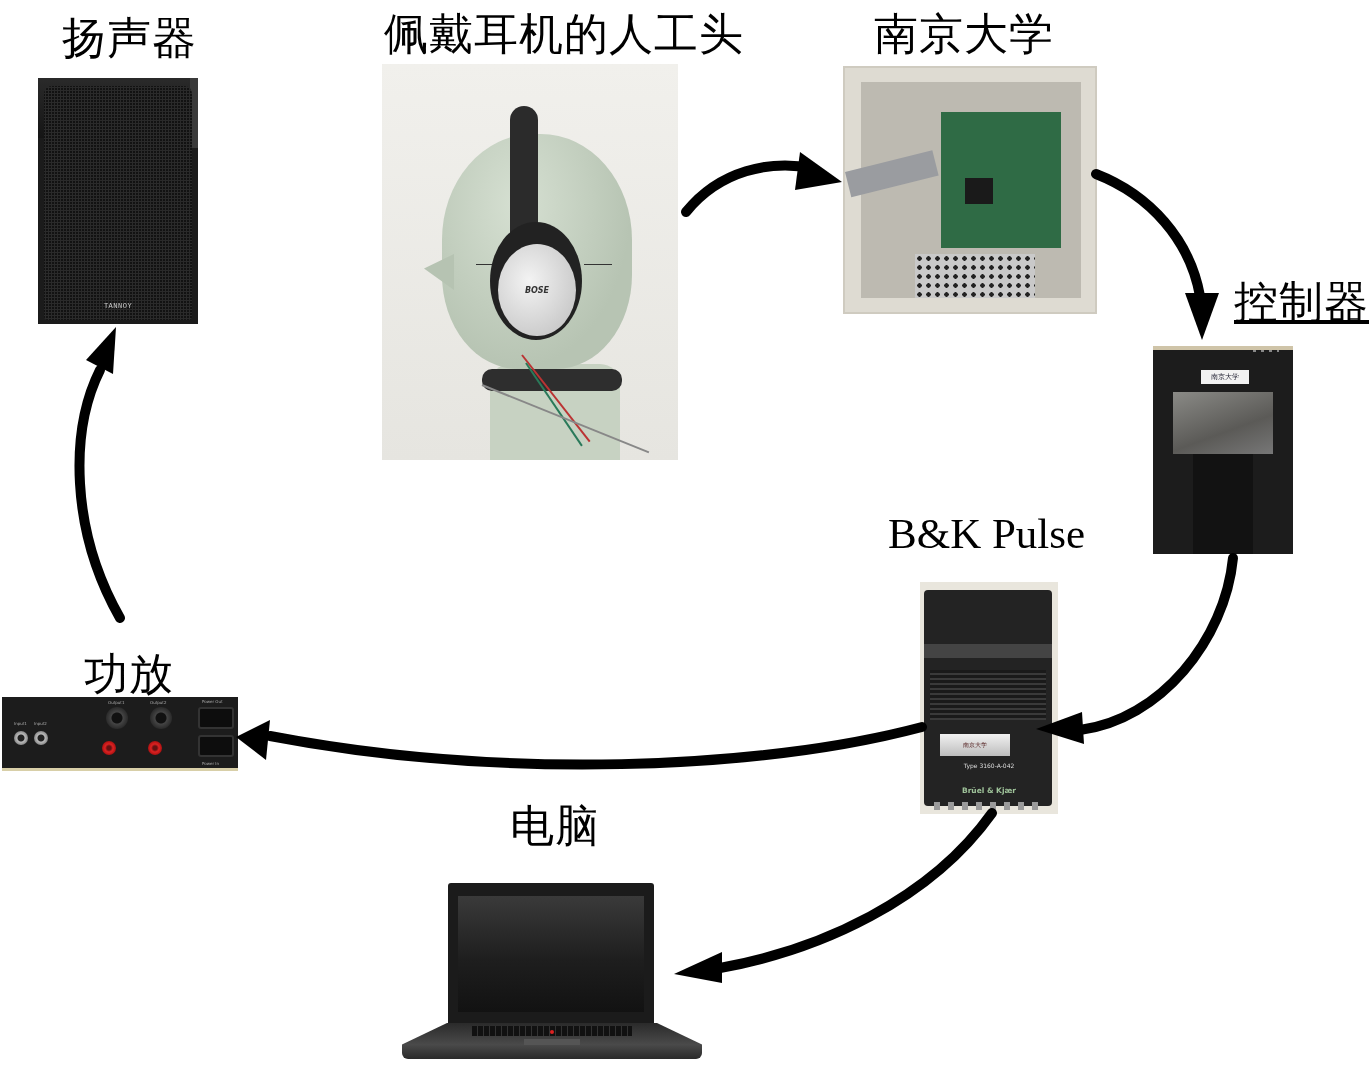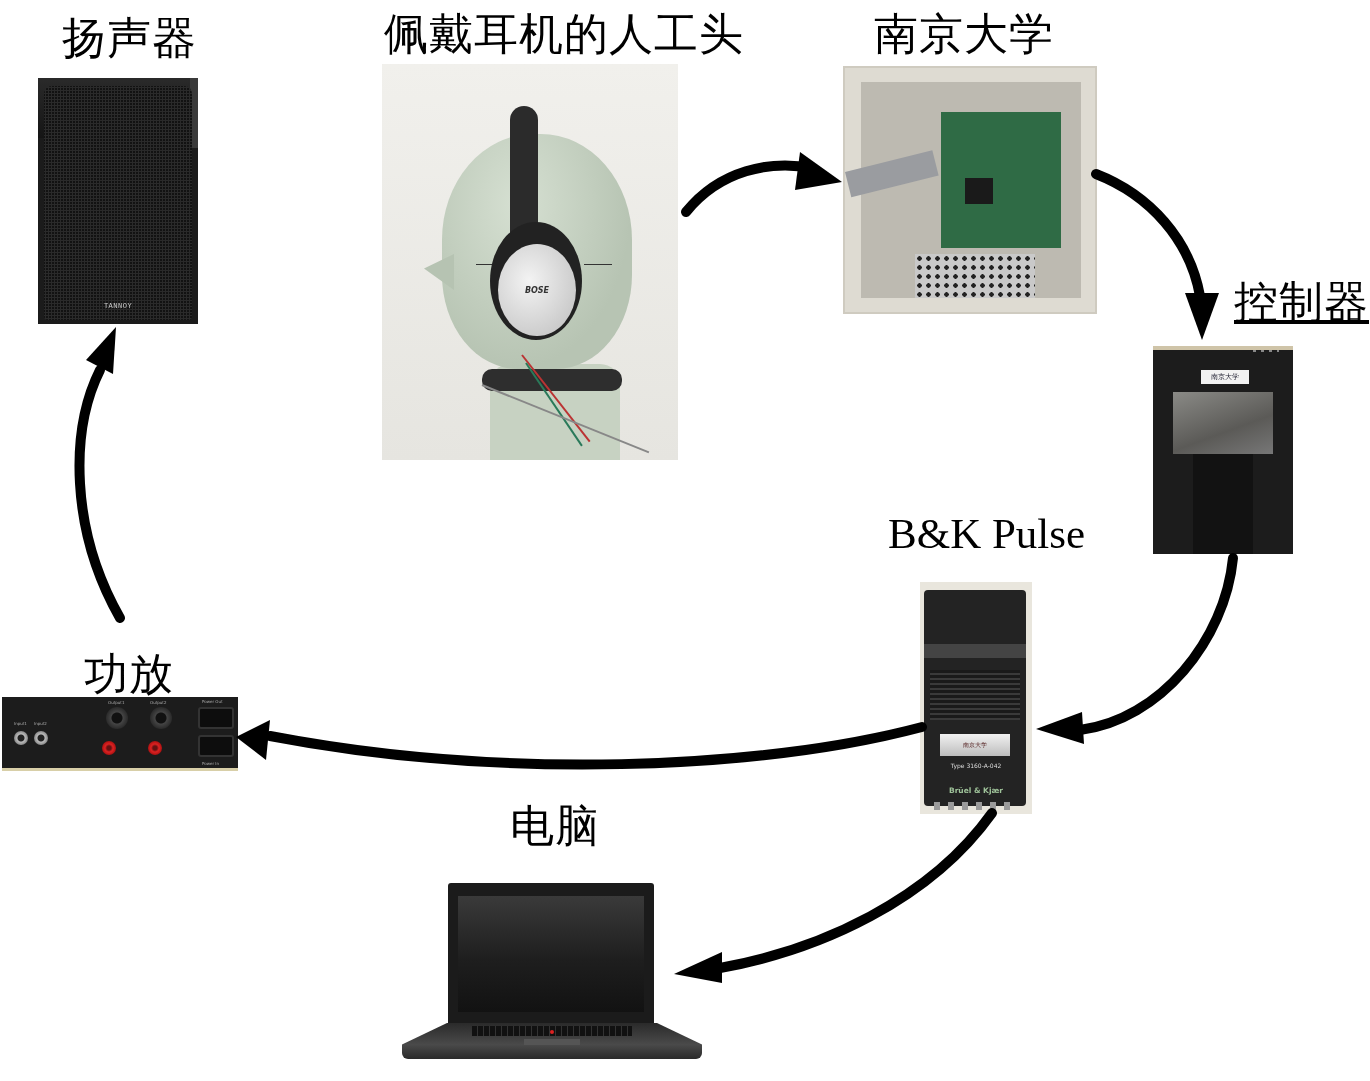--- a/index.html
+++ b/index.html
@@ -41,21 +41,21 @@
     #preamp .ribbon { position:absolute; left:0; top:104px; width:90px; height:26px; background:#9a9ca0; transform: rotate(-14deg); transform-origin:left top; }
 
     
     #controller { left: 1153px; top: 346px; width: 140px; height: 208px; background:#1c1c1c; border-top:4px solid #cfc4a8; box-sizing:border-box; }
     #controller .logo { position:absolute; left:48px; top:20px; width:48px; height:14px; background:#f2f2f2; font-size:7px; text-align:center; line-height:14px; color:#223; font-family:"DejaVu Serif",serif; }
     #controller .screen { position:absolute; left:20px; top:42px; width:100px; height:62px; background: linear-gradient(160deg,#8a8a86,#5b5a57 60%,#777); }
     #controller .shadow { position:absolute; left:40px; top:104px; width:60px; height:100px; background:#121212; }
     #controller .ports { position:absolute; right:14px; top:-4px; width:26px; height:6px; background:repeating-linear-gradient(90deg,#888 0 3px,transparent 3px 8px); }
 
     
-    #bk-pulse { left: 920px; top: 582px; width: 112px; height: 232px; background:#e9e6dd; }
+    #bk-pulse { left: 920px; top: 582px; width: 112px; height: 232px; background:#e9e6dd;padding-left:26px; }
     #bk-pulse .body { position:absolute; left:4px; top:8px; right:6px; bottom:8px; background:#232323; border-radius:4px; }
     #bk-pulse .fins { position:absolute; left:10px; top:88px; right:12px; height:50px; background: repeating-linear-gradient(#1a1a1a 0 3px,#3a3a3a 3px 5px); }
     #bk-pulse .band { position:absolute; left:4px; top:62px; right:6px; height:14px; background:#444; }
     #bk-pulse .plate { position:absolute; left:20px; top:152px; width:70px; height:22px; background:linear-gradient(#f1f1f1,#bdbdbd); font-size:6px; text-align:center; line-height:22px; color:#522; font-family:"DejaVu Serif",serif; }
     #bk-pulse .type { position:absolute; left:0; right:0; top:180px; text-align:center; font-family:"DejaVu Sans",sans-serif; font-size:6px; color:#ddd; }
     #bk-pulse .brand { position:absolute; left:0; right:0; top:204px; text-align:center; font-family:"DejaVu Sans",sans-serif; font-size:7.5px; font-weight:bold; color:#9fc39a; }
     #bk-pulse .conn { position:absolute; left:14px; right:14px; bottom:4px; height:8px; background: repeating-linear-gradient(90deg,#9a9a9a 0 6px, transparent 6px 14px); }
 
     
     #amplifier { left: 2px; top: 697px; width: 236px; height: 74px; background:#1c1c1c; border-bottom:3px solid #d8cfa8; box-sizing:border-box; }

